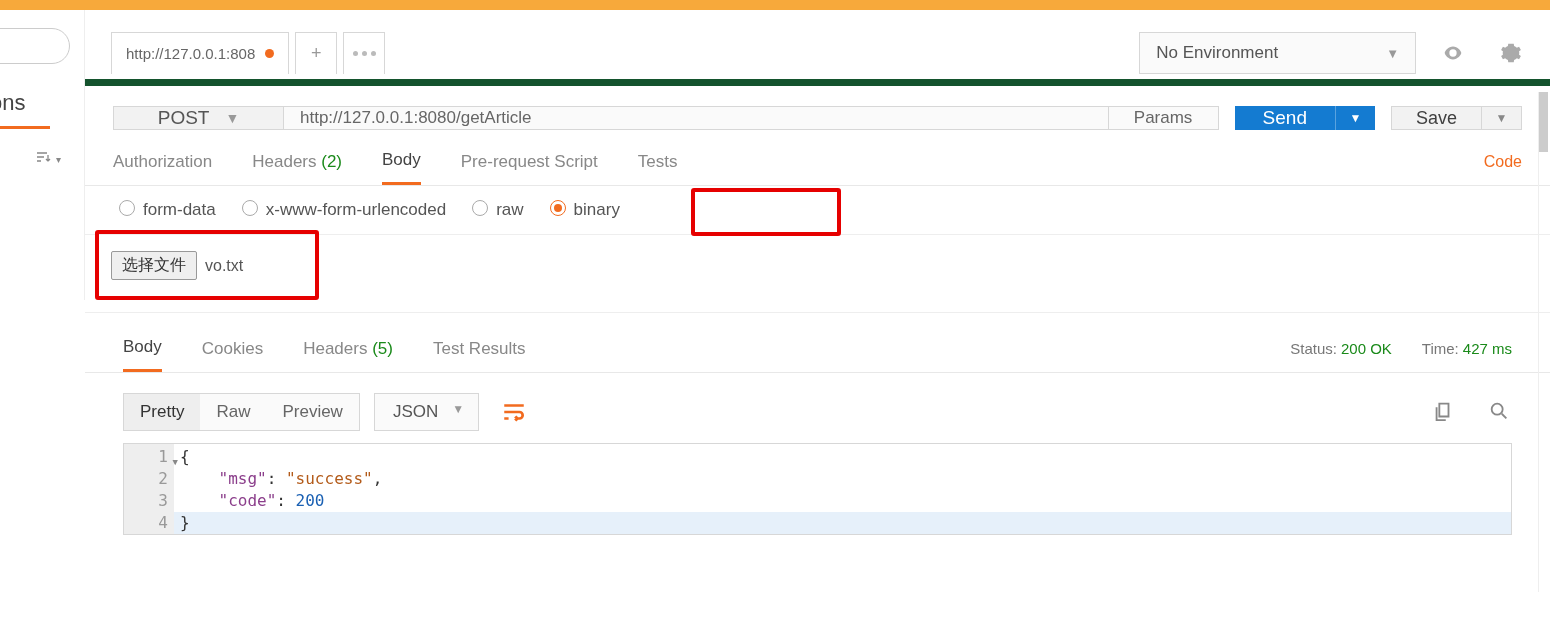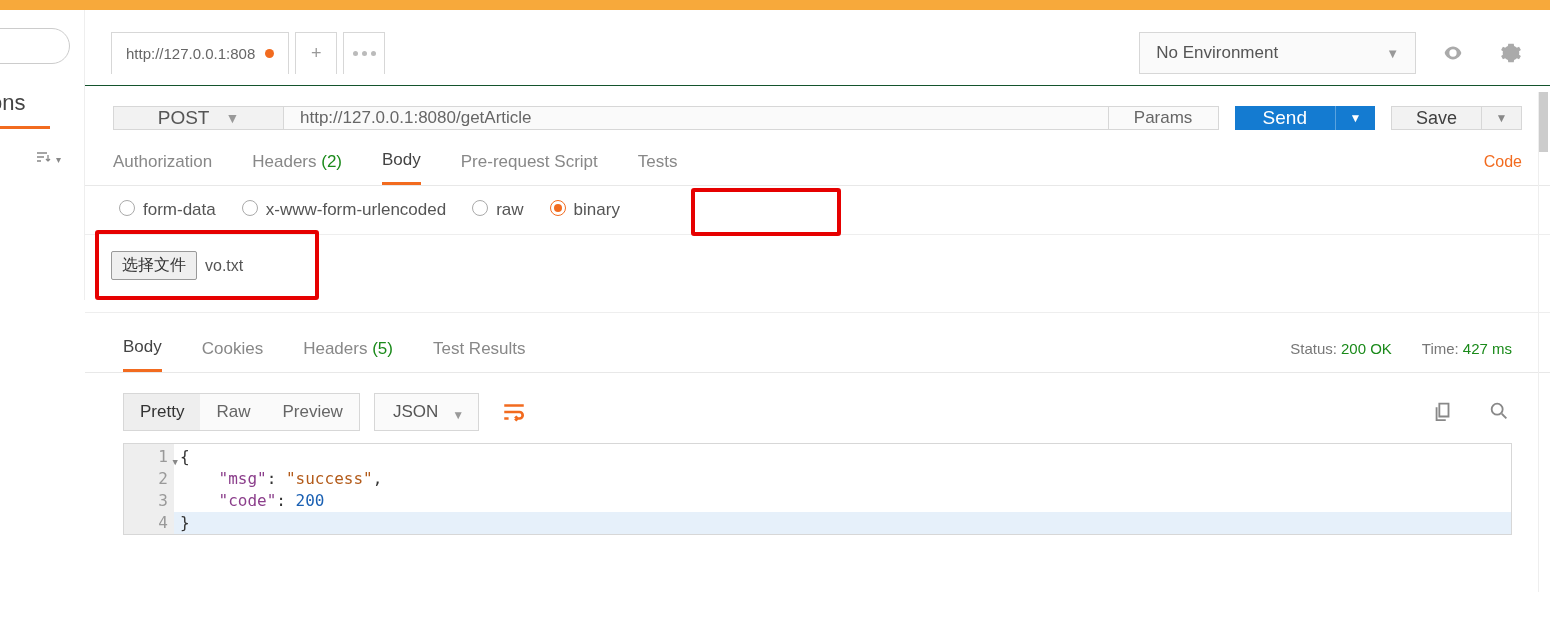--- a/index.html
+++ b/index.html
@@ -69,21 +69,21 @@
     top: 10px;
     right: 0;
     bottom: 0;
     display: flex;
     flex-direction: column;
   }
   
   .tabs-row {
     display: flex;
     align-items: flex-start;
-    border-bottom: 1px solid #14532d;
+    border-bottom: 7px solid #14532d;
     padding-left: 26px;
     padding-top: 22px;
     padding-right: 18px;
     height: 76px;
   }
   .tab {
     display: flex;
     align-items: center;
     height: 42px;
     border: 1px solid #d7d7d7;
@@ -301,21 +301,21 @@
   
   .resp-toolbar {
     display:flex;align-items:center;gap:14px;padding:18px 38px 10px 38px;
   }
   .pretty-group {
     display:flex;border:1px solid #d7d7d7;background:#fafafa;
   }
   .pretty-btn { padding: 8px 16px; font-size:17px;color:#666;cursor:pointer;}
   .pretty-btn.active { background:#eee;color:#333;}
   .json-select {
-    border:1px solid #d7d7d7;background:#fafafa;padding:8px 14px 8px 18px;display:flex;align-items:flex-end;gap:14px;font-size:17px;color:#555;
+    border:1px solid #d7d7d7;background:#fafafa;padding:8px 14px 8px 18px;display:flex;align-items:flex-start;gap:14px;font-size:17px;color:#555;
   }
   .wrap-btn {
     width:42px;height:42px;display:flex;align-items:center;justify-content:center;
   }
   .wrap-btn svg { stroke:#f26b1f;fill:none;stroke-width:2.5;}
   .toolbar-spacer {flex:1;}
   .copy-ic, .search-ic { width:24px;height:24px;margin-left:18px;color:#888;}
   
   .code-area {
     margin: 0 38px;

